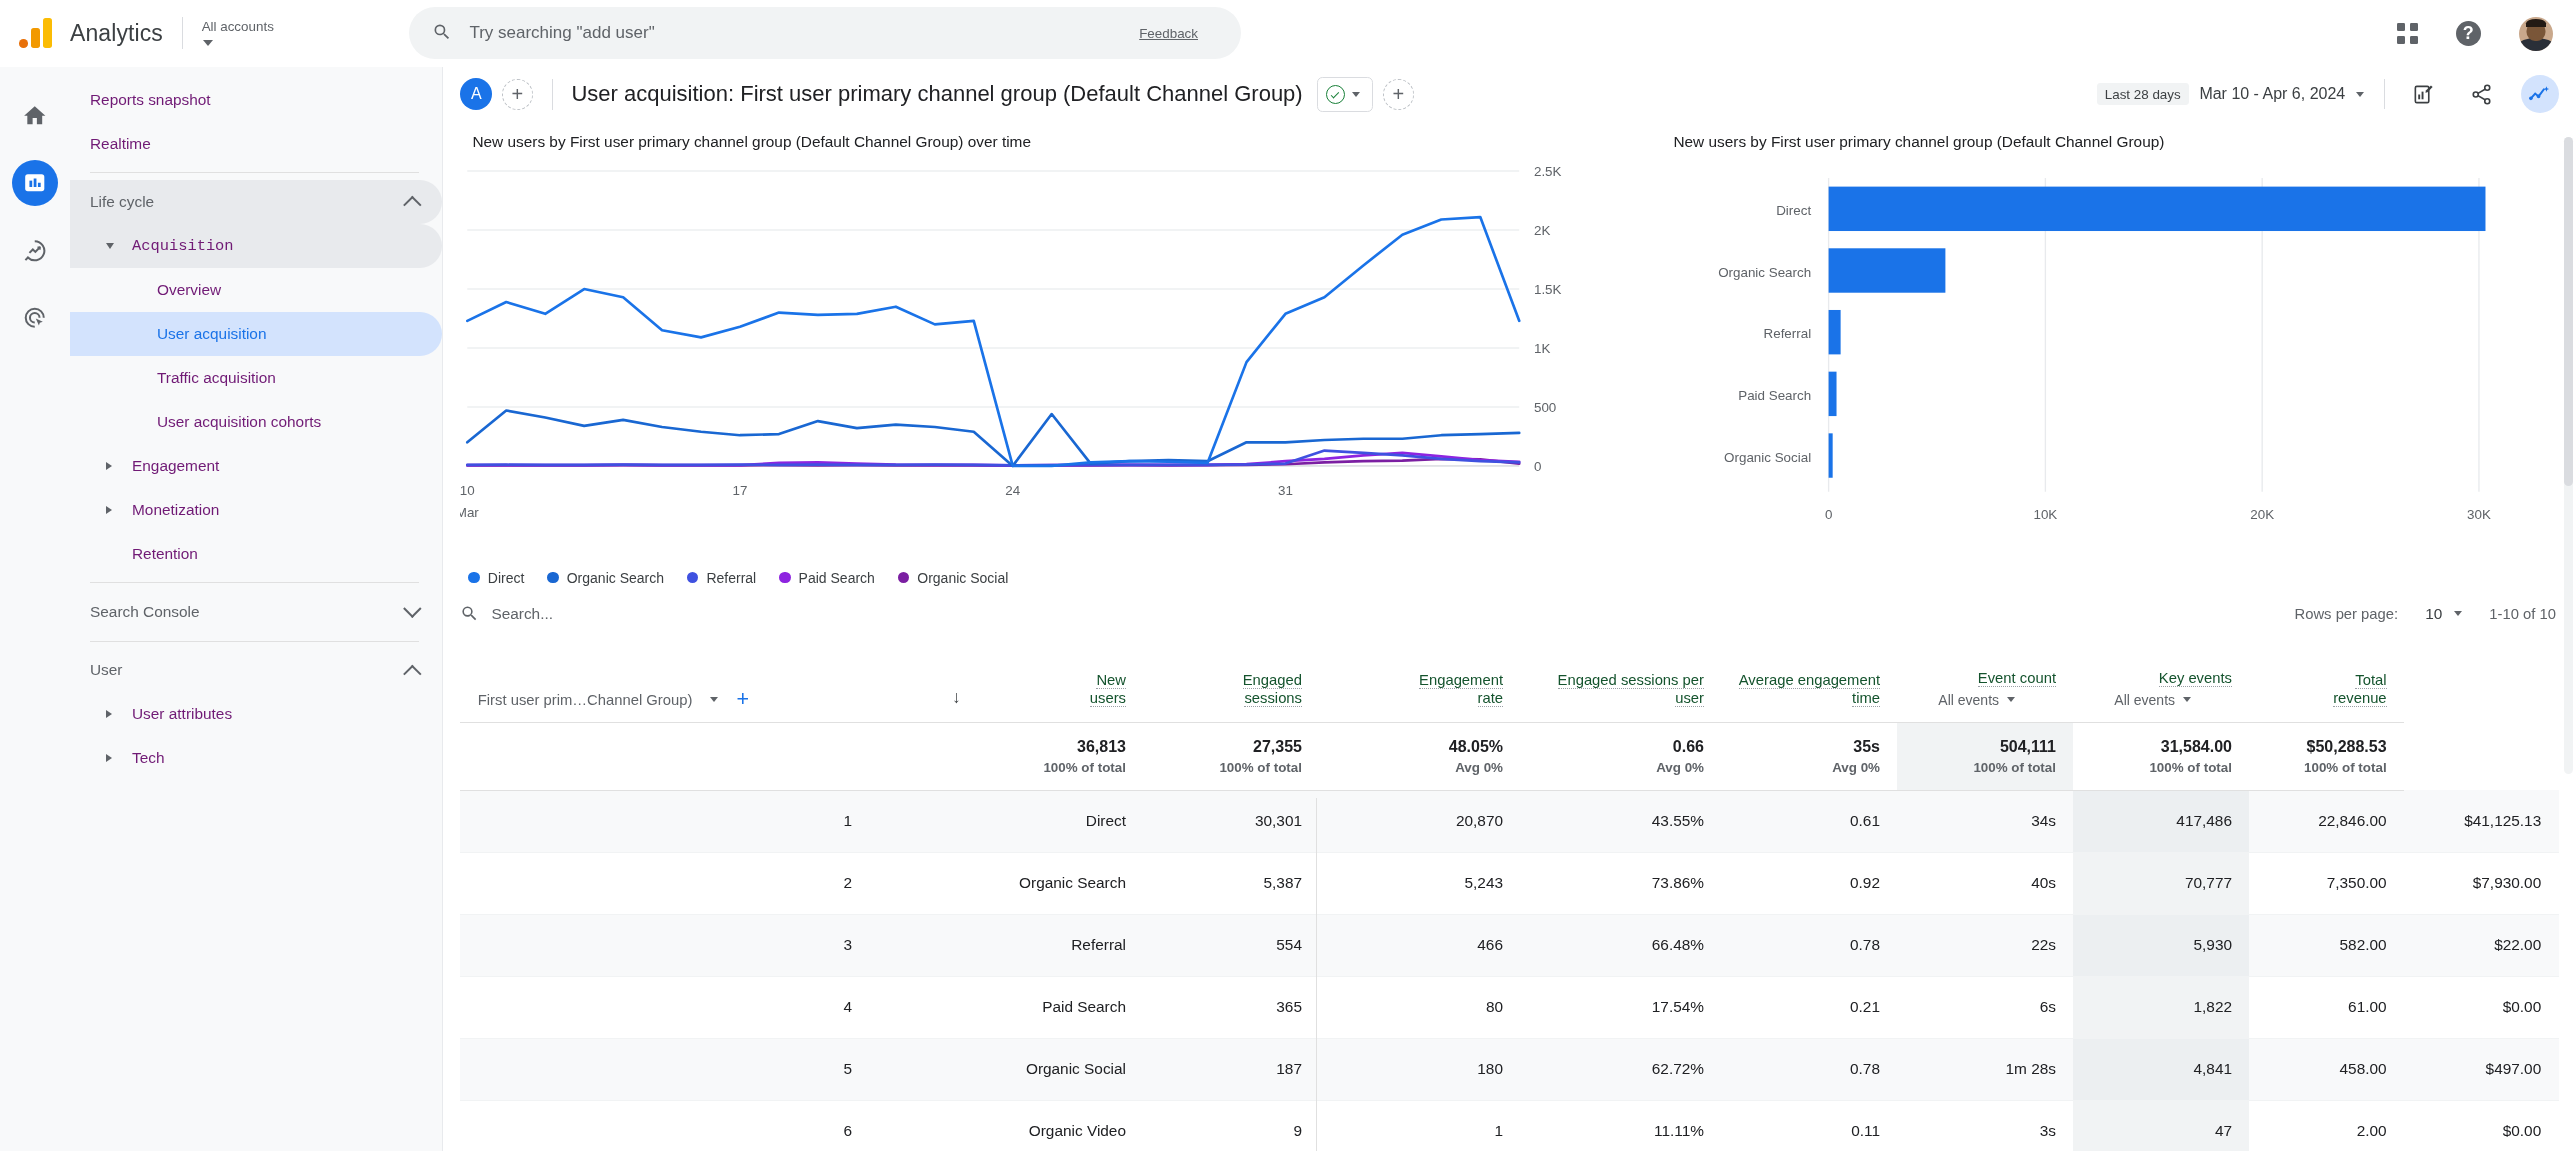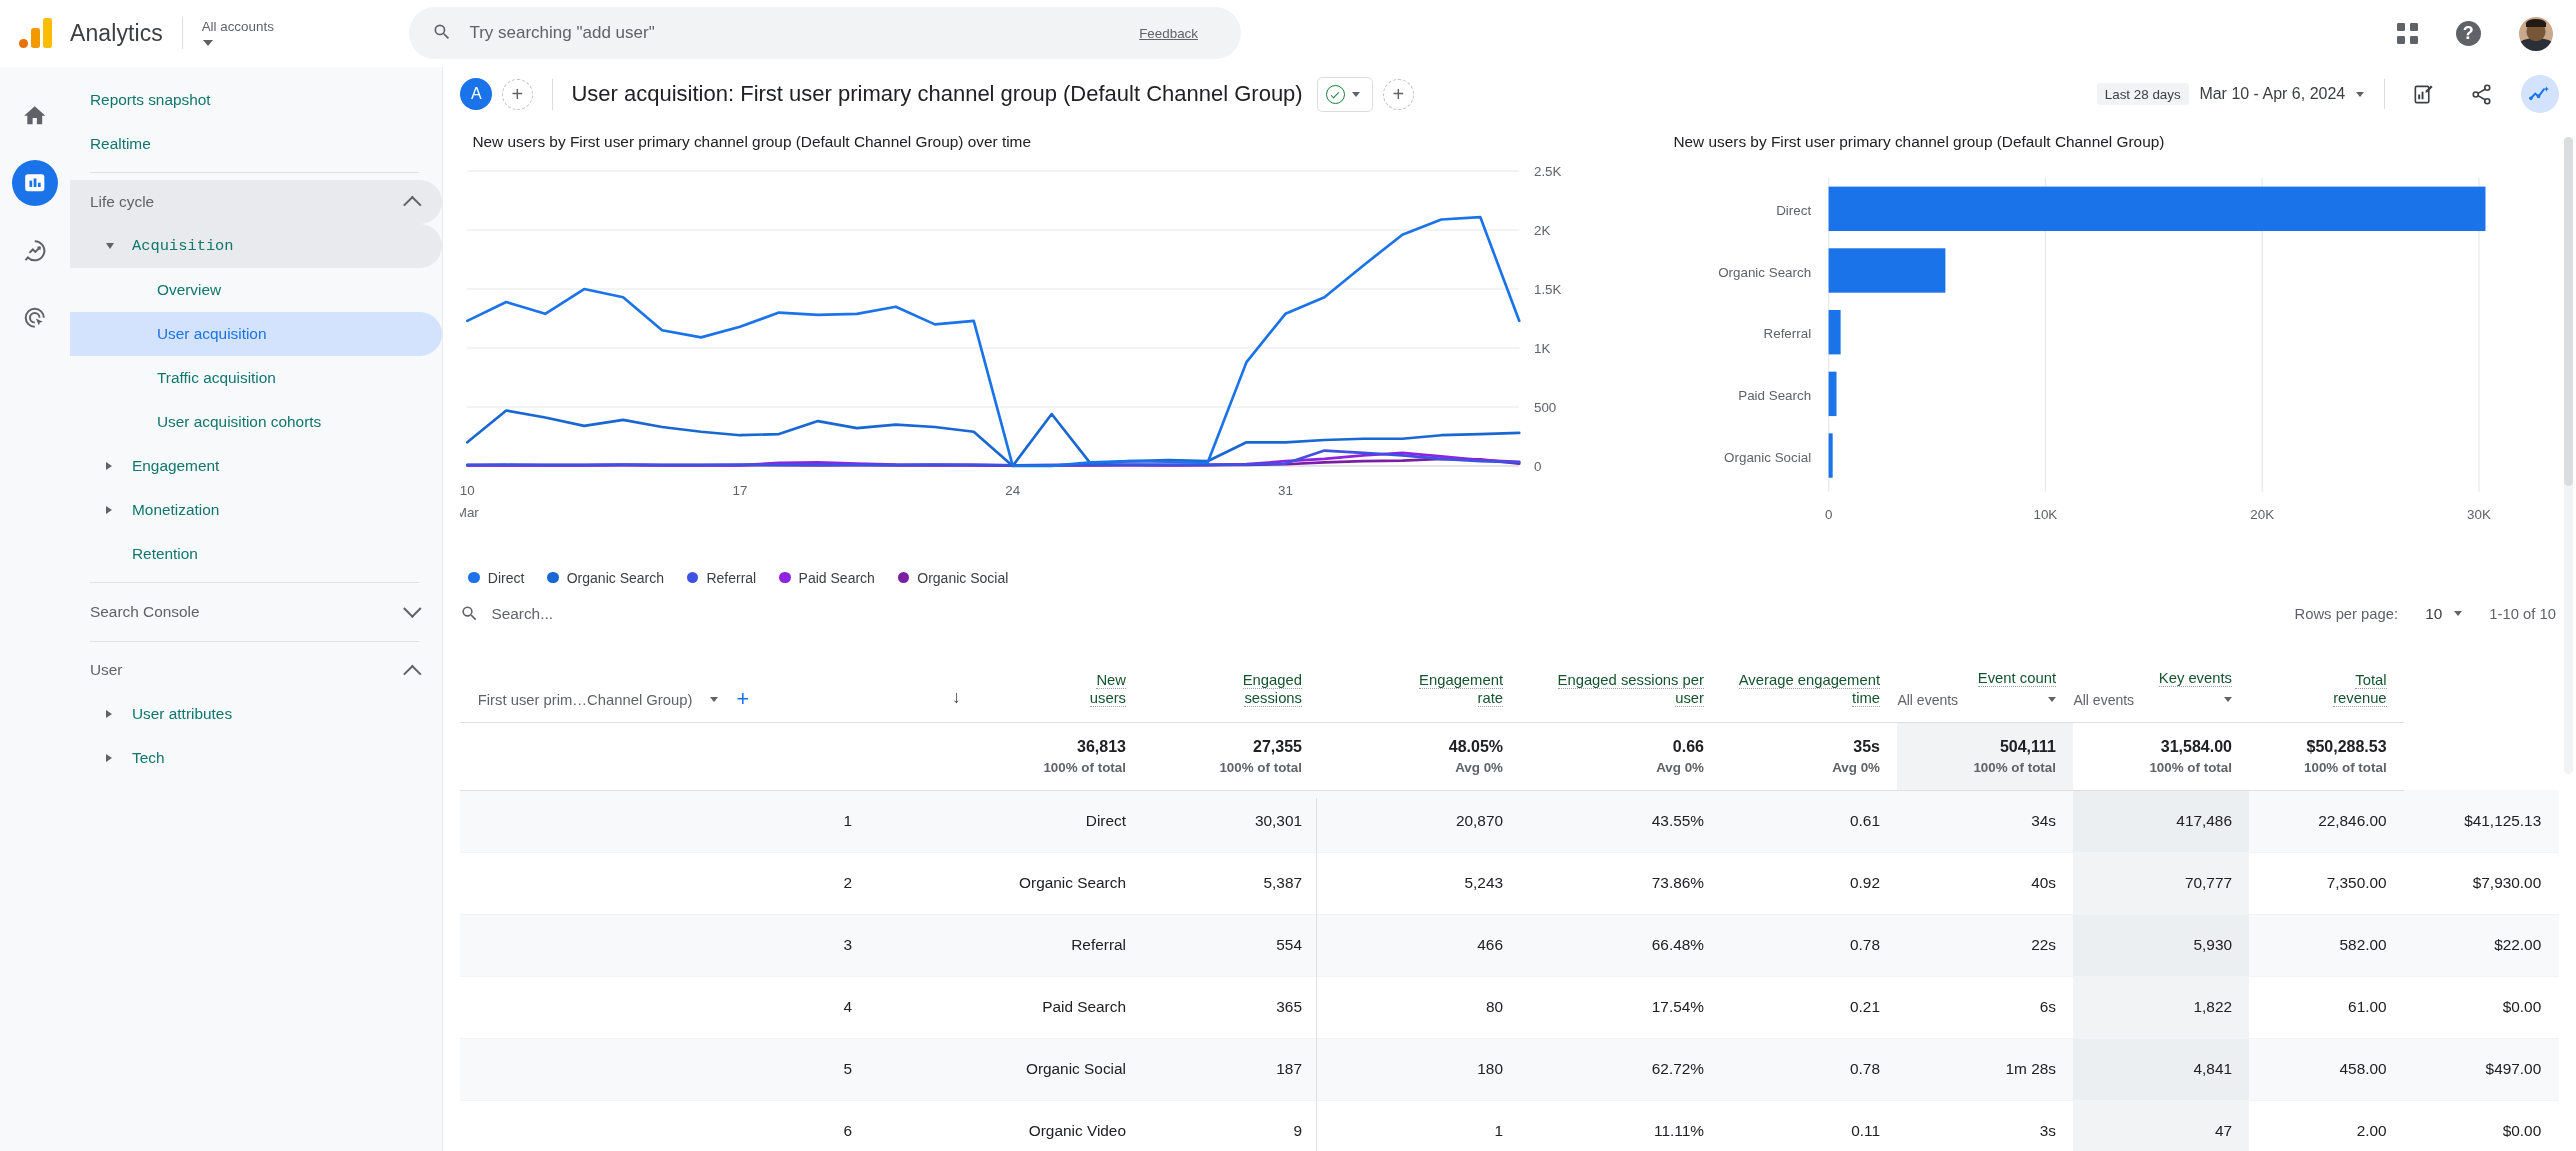--- a/index.html
+++ b/index.html
@@ -77,21 +77,21 @@
 
   
   .sidenav {
     position: absolute; left: 70px; top: 67px; width: 373px; height: 1084px;
     background: #f8f9fa; border-right: 0.7px solid #e8eaed; padding-top: 10.7px;
     overflow: hidden;
   }
   .nav-item {
     height: 44px; display: flex; align-items: center; cursor: pointer;
     border-radius: 0 27px 27px 0; padding-left: 20px; position: relative;
-    font-size: 15.4px; color: #0f766e;
+    font-size: 15.4px; color: #701a75;
   }
   .nav-item .lbl { white-space: nowrap; }
   .nav-item.depth1 { padding-left: 20px; }
   .nav-item.depth2 { padding-left: 62px; }
   .nav-item.depth3 { padding-left: 87px; }
   .nav-item.section { color: #5f6368; justify-content: space-between; padding-right: 23px; }
   .nav-item.section.open { background: #e8eaed; }
   .nav-item.grouphl { background: #e8eaed; font-family: Liberation Mono, monospace; }
   .nav-item.selected { background: #d3e3fd; color: #1a73e8; }
   .nav-sep { height: 0.7px; background: #e0e0e0; margin: 6.7px 23px 6.7px 20px; }
@@ -175,21 +175,21 @@
   }
   .dimcell { display: flex; align-items: center; gap: 18px; padding-left: 17.4px; }
   .dim-name { font-size: 14.8px; color: #5f6368; white-space: nowrap; }
   .plus-blue { color: #1a73e8; font-size: 21.5px; line-height: 0.6; cursor: pointer; }
   .mh { text-align: right; padding-right: 17.4px !important; }
   .mh .mh-txt {
     font-size: 14.8px; color: #14532d; line-height: 1.25;
     border-bottom: 0.7px dotted #9aa0a6; display: inline; cursor: pointer; margin-top: 33px;
   }
   .mh .mh-sub { font-size: 14px; color: #5f6368; margin-top: 4px; display: flex;
-    align-items: center; justify-content: space-between; gap: 8px; cursor: pointer; }
+    align-items: center; justify-content: center; gap: 8px; cursor: pointer; }
   .sort-arrow { font-size: 17.4px; color: #3c4043; }
 
   .tot-row td {
     text-align: right; padding: 14.8px 17.4px 14.8px 0; border-bottom: 0.7px solid #e0e0e0;
   }
   .tot-val { font-size: 16px; color: #202124; font-weight: 700; }
   .tot-sub { font-size: 13.4px; color: #5f6368; margin-top: 4px; font-weight: bold; }
 
   tbody.body-rows tr { height: 62px; }
   tbody.body-rows tr.alt { background: #f8f9fa; }

